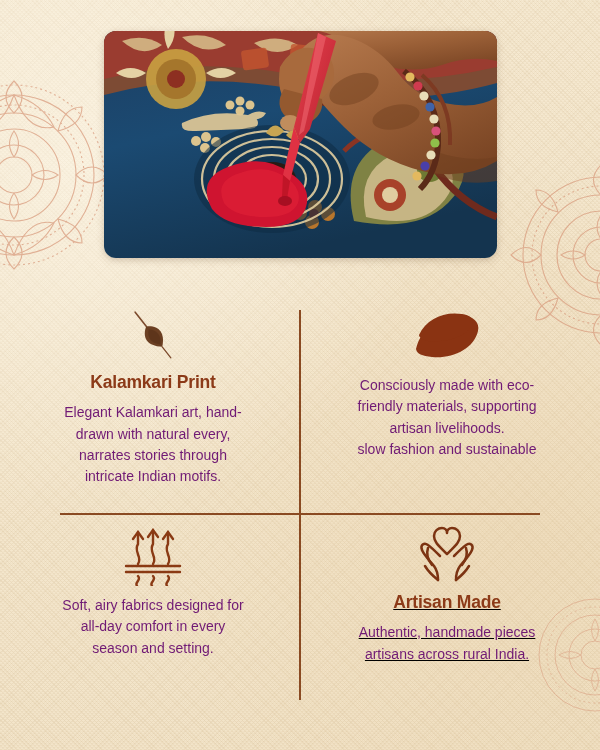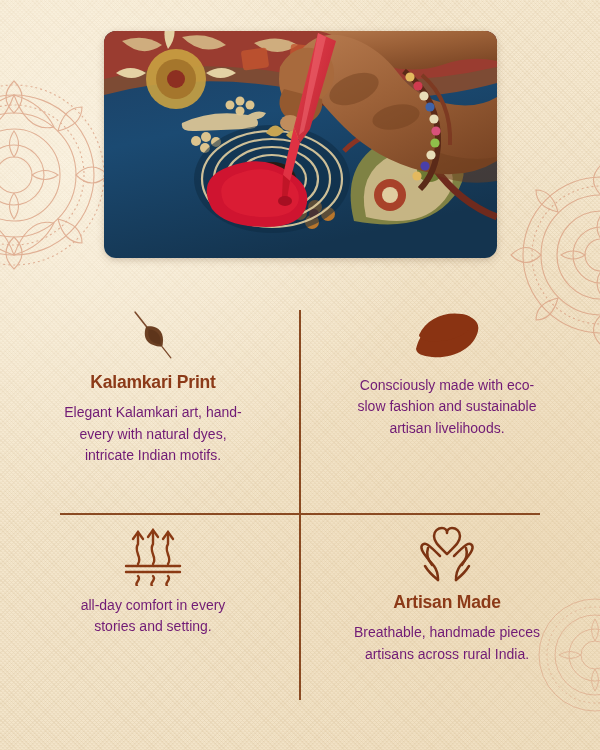--- a/index.html
+++ b/index.html
@@ -104,21 +104,21 @@
 
   .cell {
     position: absolute;
     width: 270px;
     box-sizing: border-box;
     text-align: center;
   }
   .cell-tl { left: 18px;  top: 8px;   }
   .cell-tr { left: 312px; top: 8px;   }
   .cell-bl { left: 18px;  top: 228px; }
-  .cell-br { left: 312px; top: 228px; }
+  .cell-br { left: 312px; top: 228px; text-decoration: underline; }
 
   .cell-icon {
     height: 64px;
     display: flex;
     align-items: center;
     justify-content: center;
     margin-bottom: 6px;
   }
   .cell-icon svg { display: block; }
 
@@ -393,37 +393,39 @@
             <path d="M30 2 L30 20" stroke="#7c4a2c" stroke-width="1.6" fill="none" stroke-linecap="round"></path>
             <path d="M30 20 C20 26 18 36 30 46 C42 36 40 26 30 20 Z" fill="#6b3f22"></path>
             <path d="M30 24 C24 29 23 36 30 43 C37 36 36 29 30 24 Z" fill="#5a3319" opacity=".75"></path>
             <path d="M30 46 L30 60" stroke="#7c4a2c" stroke-width="1.3" fill="none" stroke-linecap="round"></path>
           </g>
         </svg>
       </div>
       <h3 class="cell-title">Kalamkari Print</h3>
       <p class="cell-body">
         <span class="ln">Elegant Kalamkari art, hand-</span>
-        <span class="ln">every with natural dyes,</span>
+        <span class="ln">drawn with natural every,</span>
+        <span class="ln">narrates stories through</span>
         <span class="ln">intricate Indian motifs.</span>
       </p>
     </div>
 
     <div class="cell cell-tr">
       <div class="cell-icon">
         <svg width="70" height="52" viewBox="0 0 70 52">
           <path d="M4 40 C10 16 32 4 50 6 C62 7 68 14 66 22 C62 40 40 50 20 48 C10 47 5 45 4 40 Z" fill="#8a3312"></path>
           <path d="M6 30 C14 14 34 6 52 8 C44 16 28 22 14 26 C10 27 7 29 6 30 Z" fill="#f5e8cf"></path>
           <path d="M7 26 C14 10 32 2 50 5 C58 6 62 10 60 16 C54 28 34 34 16 32 C10 31 7 28 7 26 Z" fill="#8a3312"></path>
         </svg>
       </div>
       <p class="cell-body">
         <span class="ln">Consciously made with eco-</span>
+        <span class="ln">friendly materials, supporting</span>
+        <span class="ln">artisan livelihoods.</span>
         <span class="ln">slow fashion and sustainable</span>
-        <span class="ln">artisan livelihoods.</span>
       </p>
     </div>
 
     <div class="cell cell-bl">
       <div class="cell-icon">
         <svg width="62" height="62" viewBox="0 0 62 62">
           <g fill="none" stroke="#8a3a14" stroke-width="2.4" stroke-linecap="round">
 
             <path d="M16 40 C21 33 11 28 16 20 L16 8"></path>
             <path d="M31 40 C36 33 26 28 31 20 L31 6"></path>
@@ -435,22 +437,23 @@
             <path d="M4 42 H58"></path>
             <path d="M4 48 H58"></path>
 
             <path d="M16 52 C20 56 12 58 15 62"></path>
             <path d="M31 52 C35 56 27 58 30 62"></path>
             <path d="M46 52 C50 56 42 58 45 62"></path>
           </g>
         </svg>
       </div>
       <p class="cell-body">
+        <span class="ln">Soft, airy fabrics designed for</span>
         <span class="ln">all-day comfort in every</span>
-        <span class="ln">stories and setting.</span>
+        <span class="ln">season and setting.</span>
       </p>
     </div>
 
     <div class="cell cell-br">
       <div class="cell-icon">
         <svg width="66" height="62" viewBox="0 0 66 62">
           <g fill="none" stroke="#7c3312" stroke-width="2.5" stroke-linecap="round" stroke-linejoin="round">
 
             <path d="M33 30 C25 22 20 18 20 12 C20 7 24 4 28 4 C31 4 33 6 33 9 C33 6 35 4 38 4
                      C42 4 46 7 46 12 C46 18 41 22 33 30 Z"></path>
@@ -462,19 +465,19 @@
 
             <path d="M40 32 C45 27 49 23 52 21 C56 18 60 21 58 26 C56 31 50 37 46 42
                      C43 46 42 50 42 56"></path>
             <path d="M52 24 C54 30 52 36 48 41"></path>
             <path d="M42 56 C47 52 52 47 55 42"></path>
           </g>
         </svg>
       </div>
       <h3 class="cell-title">Artisan Made</h3>
       <p class="cell-body">
-        <span class="ln">Breathable, handmade pieces</span>
+        <span class="ln">Authentic, handmade pieces</span>
         <span class="ln">artisans across rural India.</span>
       </p>
     </div>
   </div>
 
 </div>
 
 </body></html>

